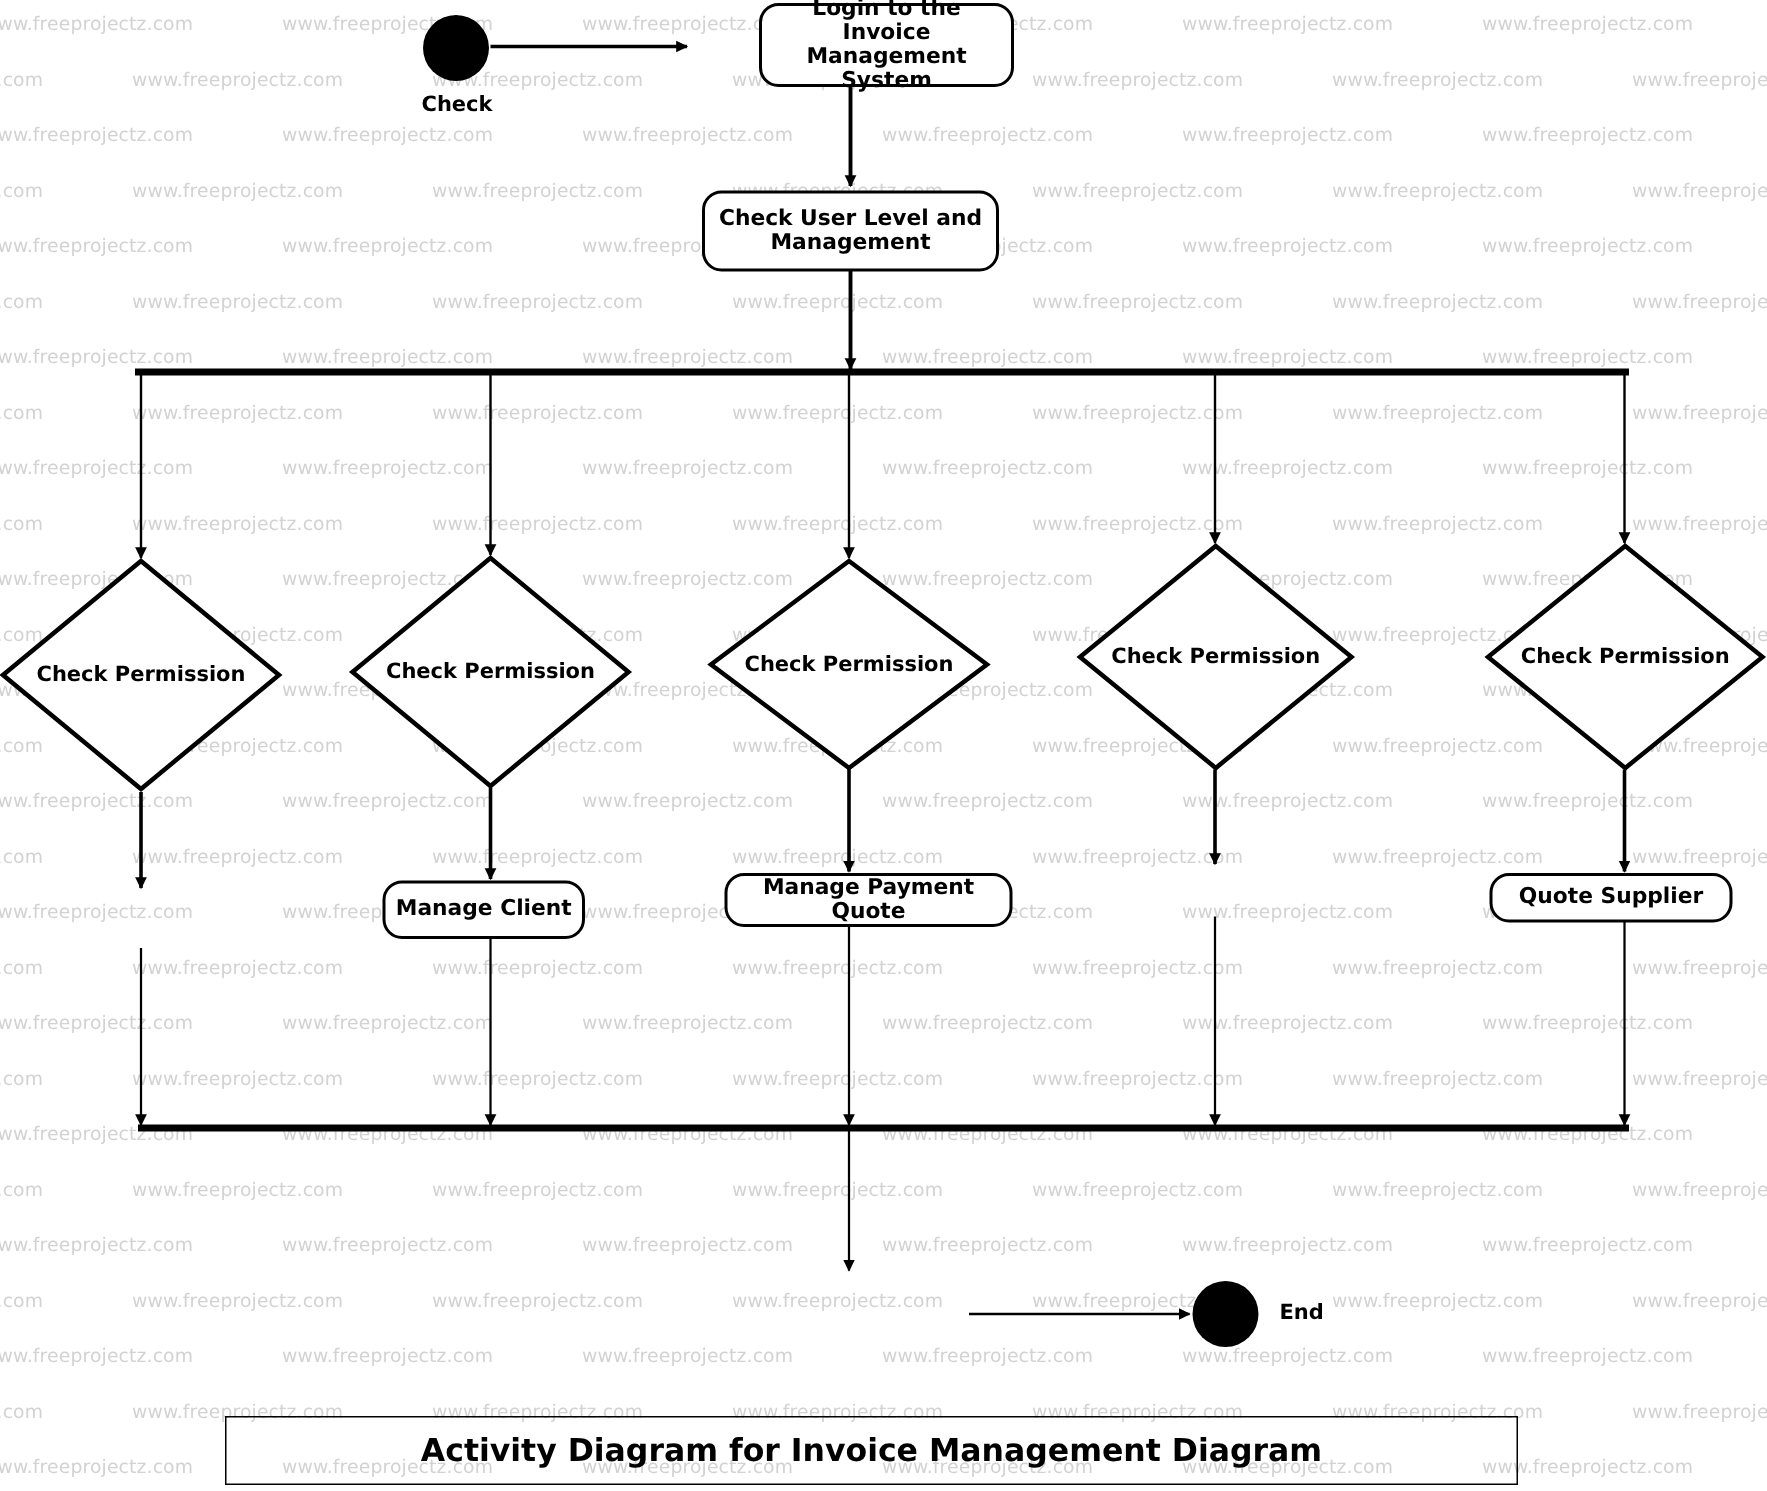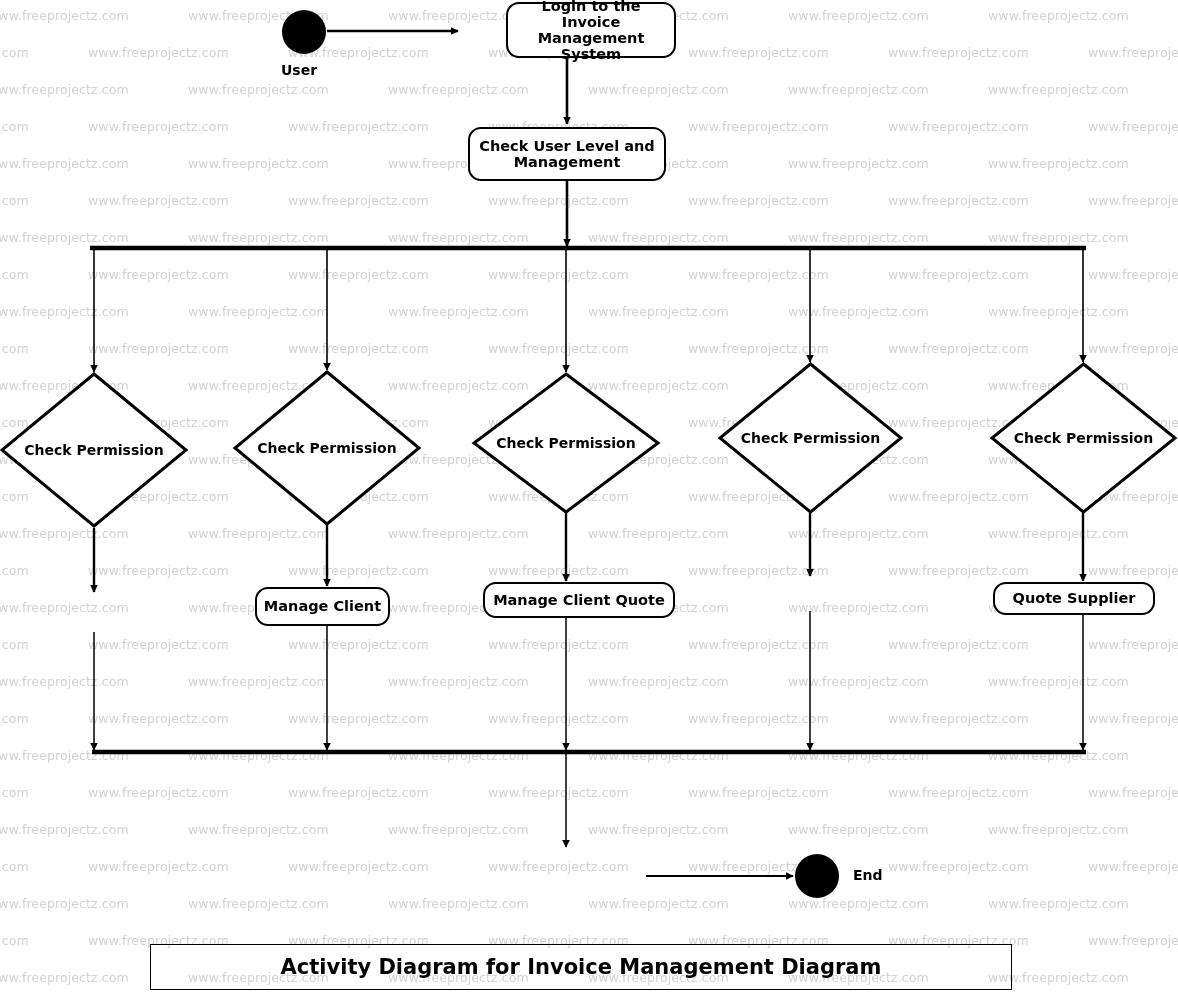--- a/index.html
+++ b/index.html
@@ -356,21 +356,21 @@
       <line x1="1083" y1="614" x2="1083" y2="750" stroke="#000000" stroke-width="1.5" marker-end="url(#arrow)"></line>
 
       <line x1="92" y1="752" x2="1086" y2="752" stroke="#000000" stroke-width="4.6"></line>
 
       <line x1="566" y1="753" x2="566" y2="847" stroke="#000000" stroke-width="1.5" marker-end="url(#arrow)"></line>
 
       <line x1="646" y1="876" x2="793" y2="876" stroke="#000000" stroke-width="1.8" marker-end="url(#arrow)"></line>
     </svg>
 
     <div class="node initial-node" style="left:282px; top:10px; width:44px; height:44px;"></div>
-    <div class="endpoint-label" style="left:281px; top:62px;">User</div>
+    <div class="endpoint-label" style="left:281px; top:62px;">Check</div>
 
     <div class="activity" style="left:463px; top:2px; width:170px; height:56px;margin-left:43px;">
       <span class="act-label">Login to the Invoice Management System</span>
     </div>
 
     <div class="activity" style="left:468px; top:127px; width:198px; height:54px;">
       <span class="act-label">Check User Level and Management</span>
     </div>
 
     <div class="decision" style="left:0px; top:372px; width:188px; height:156px;">
@@ -407,21 +407,21 @@
       </svg>
       <div class="dec-label">Check Permission</div>
     </div>
 
 
     <div class="activity" style="left:255px; top:587px; width:135px; height:39px;">
       <span class="act-label">Manage Client</span>
     </div>
 
     <div class="activity" style="left:483px; top:582px; width:192px; height:36px;">
-      <span class="act-label">Manage Client Quote</span>
+      <span class="act-label">Manage Payment Quote</span>
     </div>
 
 
     <div class="activity" style="left:993px; top:582px; width:162px; height:33px;">
       <span class="act-label">Quote Supplier</span>
     </div>
 
 
     <div class="node final-node" style="left:795px; top:854px; width:44px; height:44px;"></div>
     <div class="endpoint-label" style="left:853px; top:867px;">End</div>

